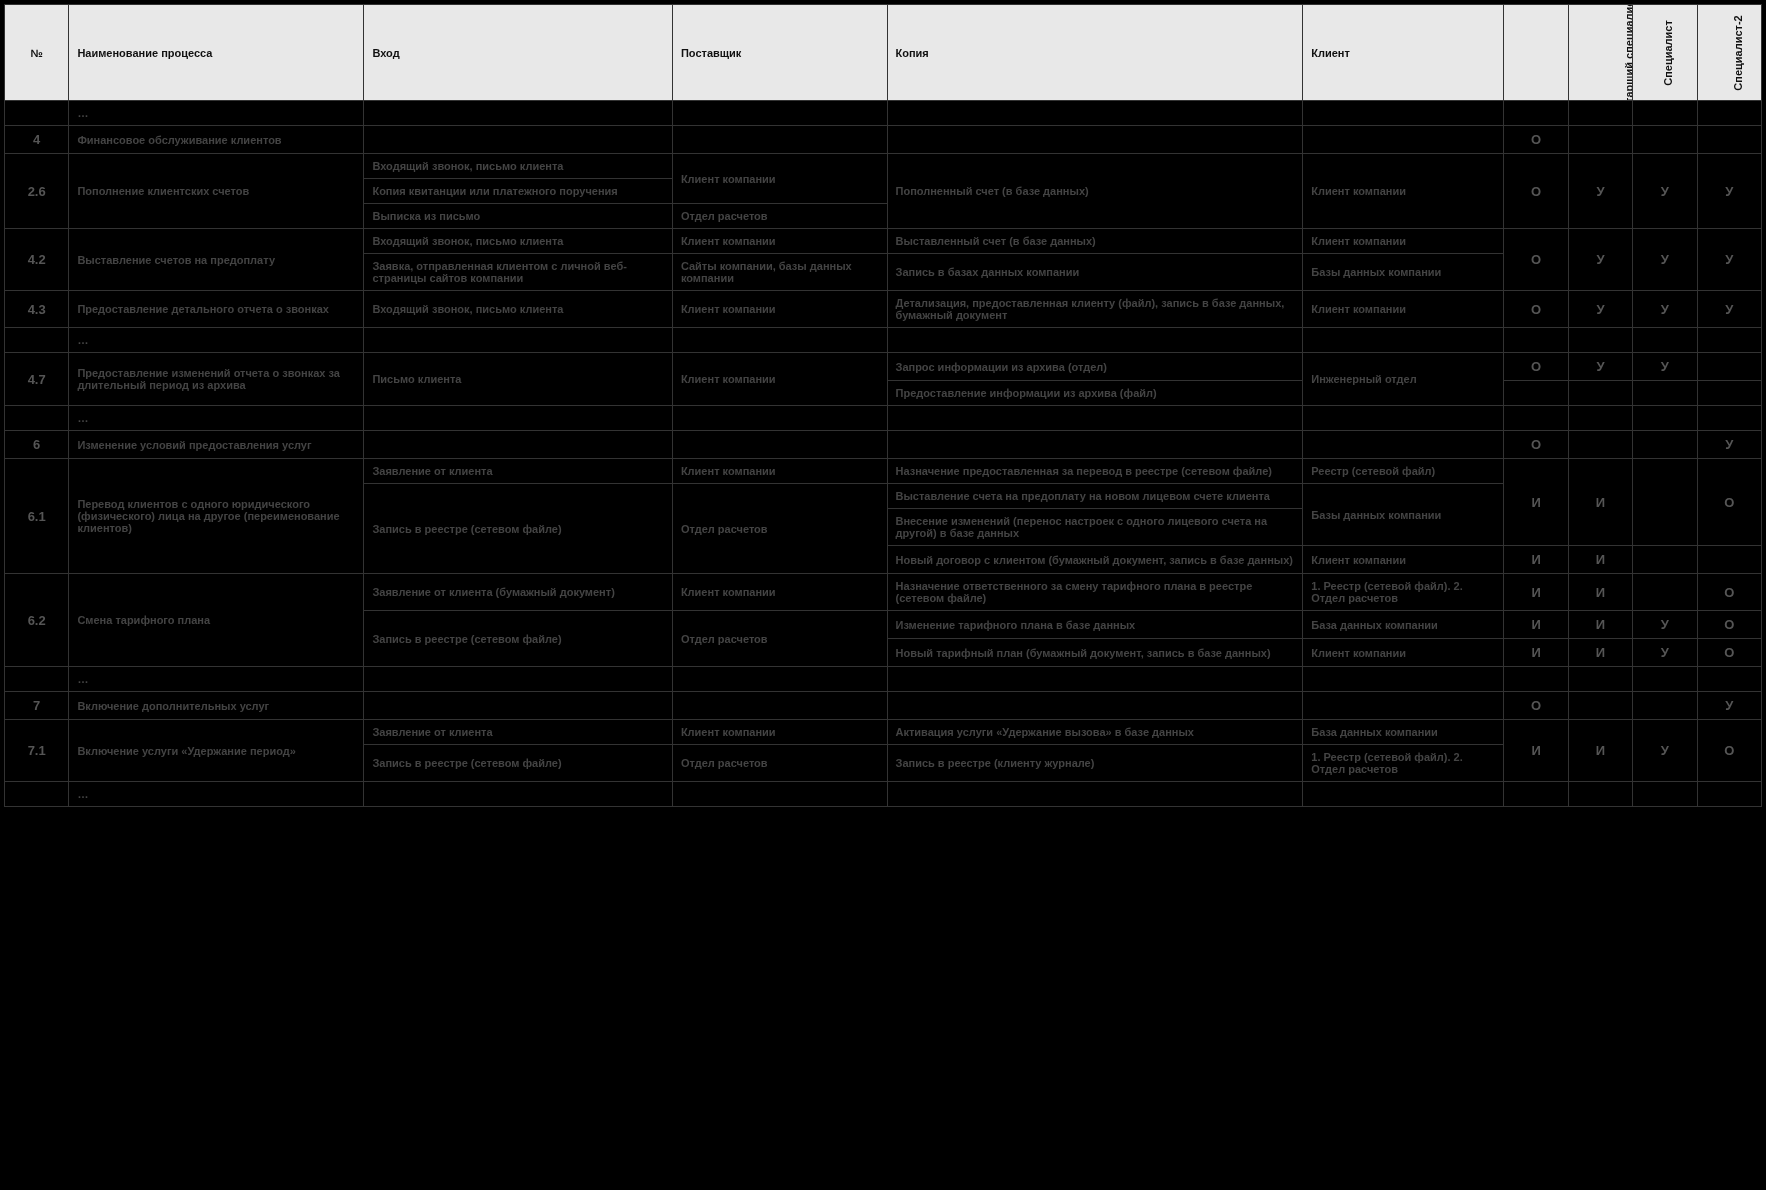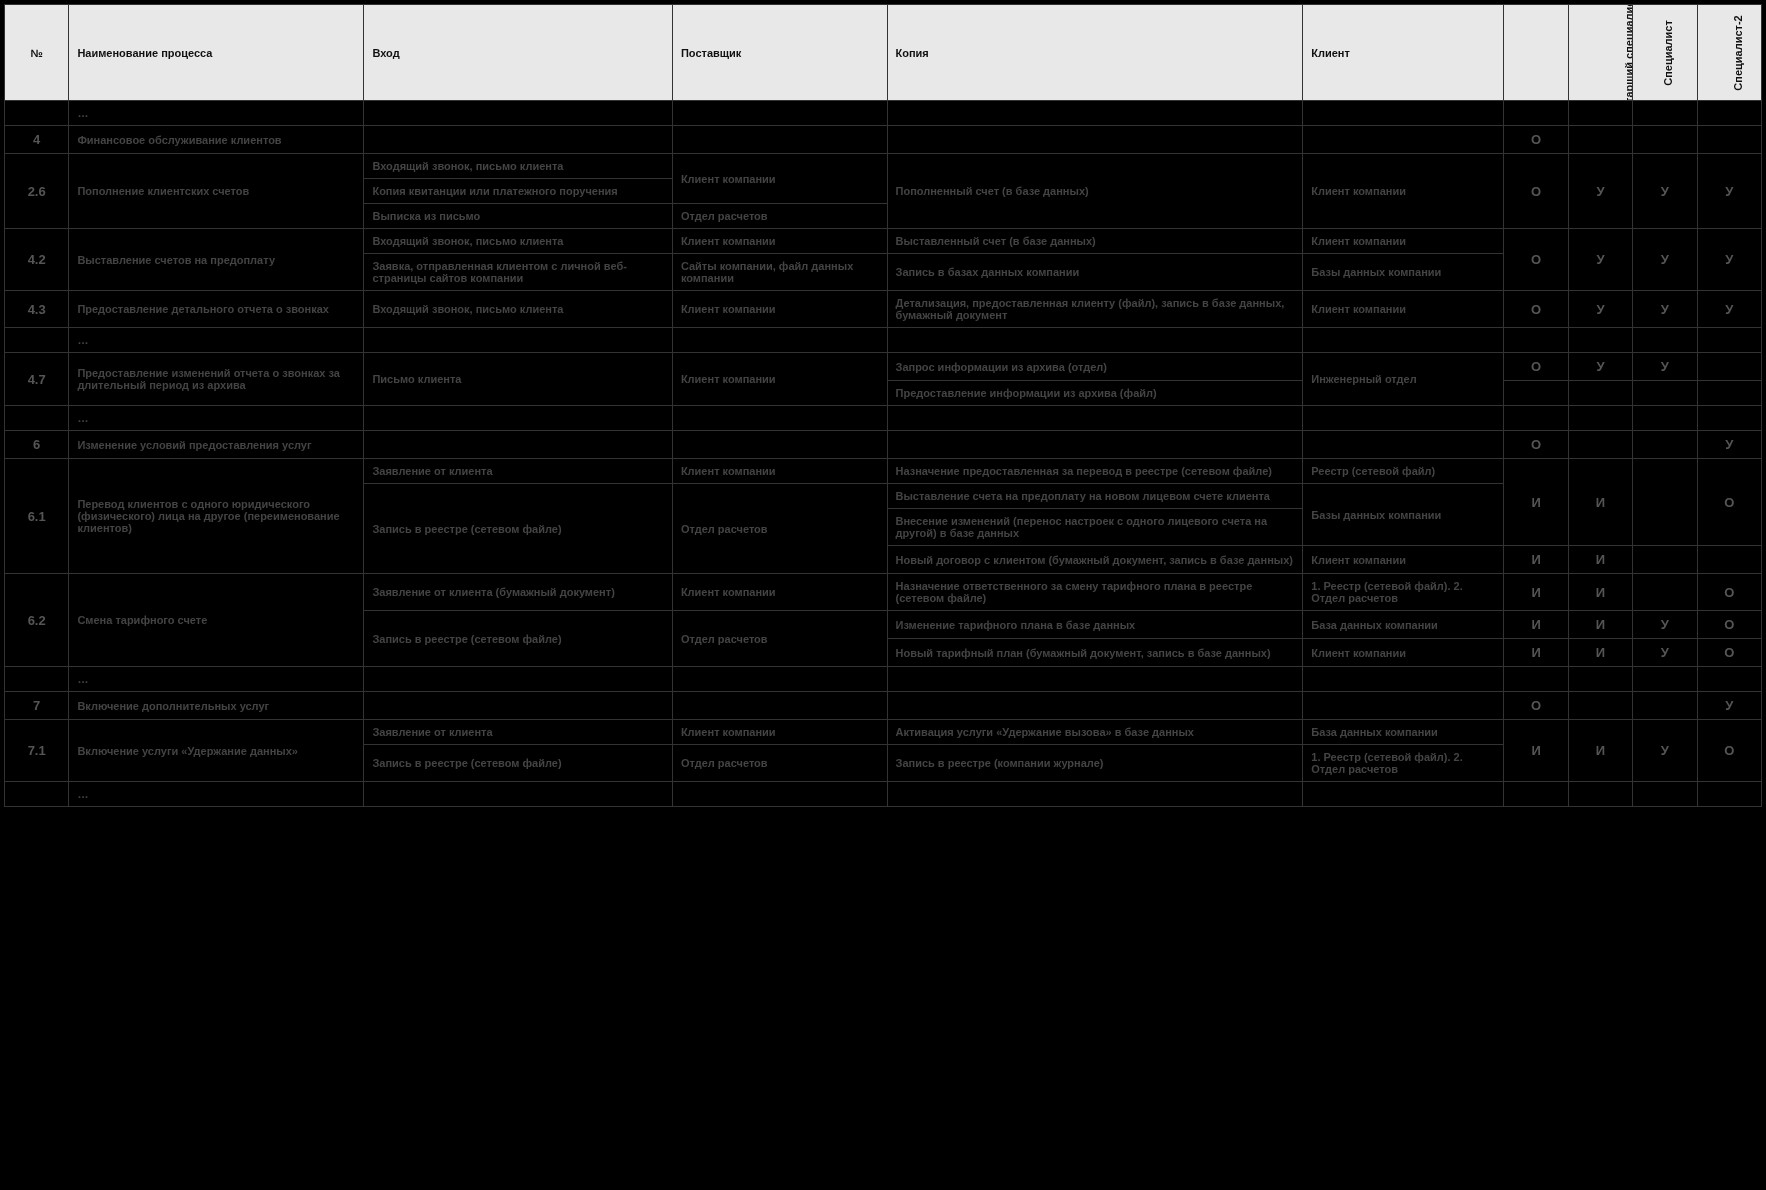--- a/index.html
+++ b/index.html
@@ -148,21 +148,21 @@
         <td>Клиент компании</td>
   <td>Выставленный счет (в базе данных)</td>
         <td>Клиент компании</td>
   <td class="role" rowspan="2">О</td>
   <td class="role" rowspan="2">У</td>
   <td class="role" rowspan="2">У</td>
   <td class="role" rowspan="2">У</td>
 </tr>
 <tr>
   <td>Заявка, отправленная клиентом с личной веб-страницы сайтов компании</td>
-        <td>Сайты компании, файл данных компании</td>
+        <td>Сайты компании, базы данных компании</td>
   <td>Запись в базах данных компании</td>
         <td>Базы данных компании</td>
 </tr>
 
 <tr>
   <td class="num">4.3</td>
         <td>Предоставление детального отчета о звонках</td>
   <td>Входящий звонок, письмо клиента</td>
         <td>Клиент компании</td>
   <td>Детализация, предоставленная клиенту (файл), запись в базе данных, бумажный документ</td>
@@ -257,21 +257,21 @@
   <td>Новый договор с клиентом (бумажный документ, запись в базе данных)</td>
         <td>Клиент компании</td>
   <td class="role">И</td>
         <td class="role">И</td>
   <td class="role"></td>
         <td class="role"></td>
 </tr>
 
 <tr>
   <td class="num" rowspan="3">6.2</td>
-  <td rowspan="3">Смена тарифного счете</td>
+  <td rowspan="3">Смена тарифного плана</td>
   <td>Заявление от клиента (бумажный документ)</td>
         <td>Клиент компании</td>
   <td>Назначение ответственного за смену тарифного плана в реестре (сетевом файле)</td>
         <td>1. Реестр (сетевой файл). 2. Отдел расчетов</td>
   <td class="role">И</td>
         <td class="role">И</td>
   <td class="role"></td>
         <td class="role">О</td>
 </tr>
 <tr>
@@ -314,34 +314,34 @@
         <td></td>
         <td></td>
   <td class="role">О</td>
         <td class="role"></td>
         <td class="role"></td>
         <td class="role">У</td>
 </tr>
 
 <tr>
   <td class="num" rowspan="2">7.1</td>
-  <td rowspan="2">Включение услуги «Удержание данных»</td>
+  <td rowspan="2">Включение услуги «Удержание период»</td>
   <td>Заявление от клиента</td>
         <td>Клиент компании</td>
   <td>Активация услуги «Удержание вызова» в базе данных</td>
         <td>База данных компании</td>
   <td class="role" rowspan="2">И</td>
   <td class="role" rowspan="2">И</td>
   <td class="role" rowspan="2">У</td>
   <td class="role" rowspan="2">О</td>
 </tr>
 <tr>
   <td>Запись в реестре (сетевом файле)</td>
         <td>Отдел расчетов</td>
-  <td>Запись в реестре (компании журнале)</td>
+  <td>Запись в реестре (клиенту журнале)</td>
         <td>1. Реестр (сетевой файл). 2. Отдел расчетов</td>
 </tr>
 
 <tr>
   <td class="num"></td>
         <td>…</td>
         <td></td>
         <td></td>
         <td></td>
         <td></td>

